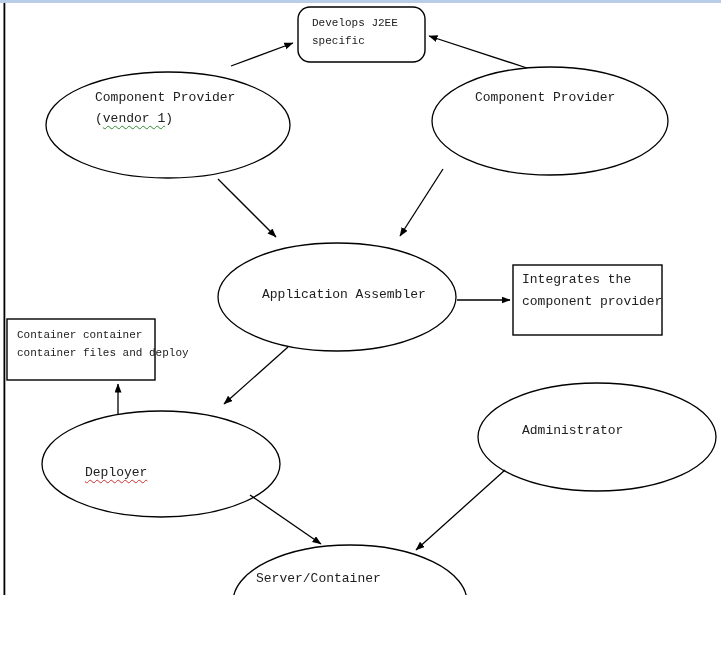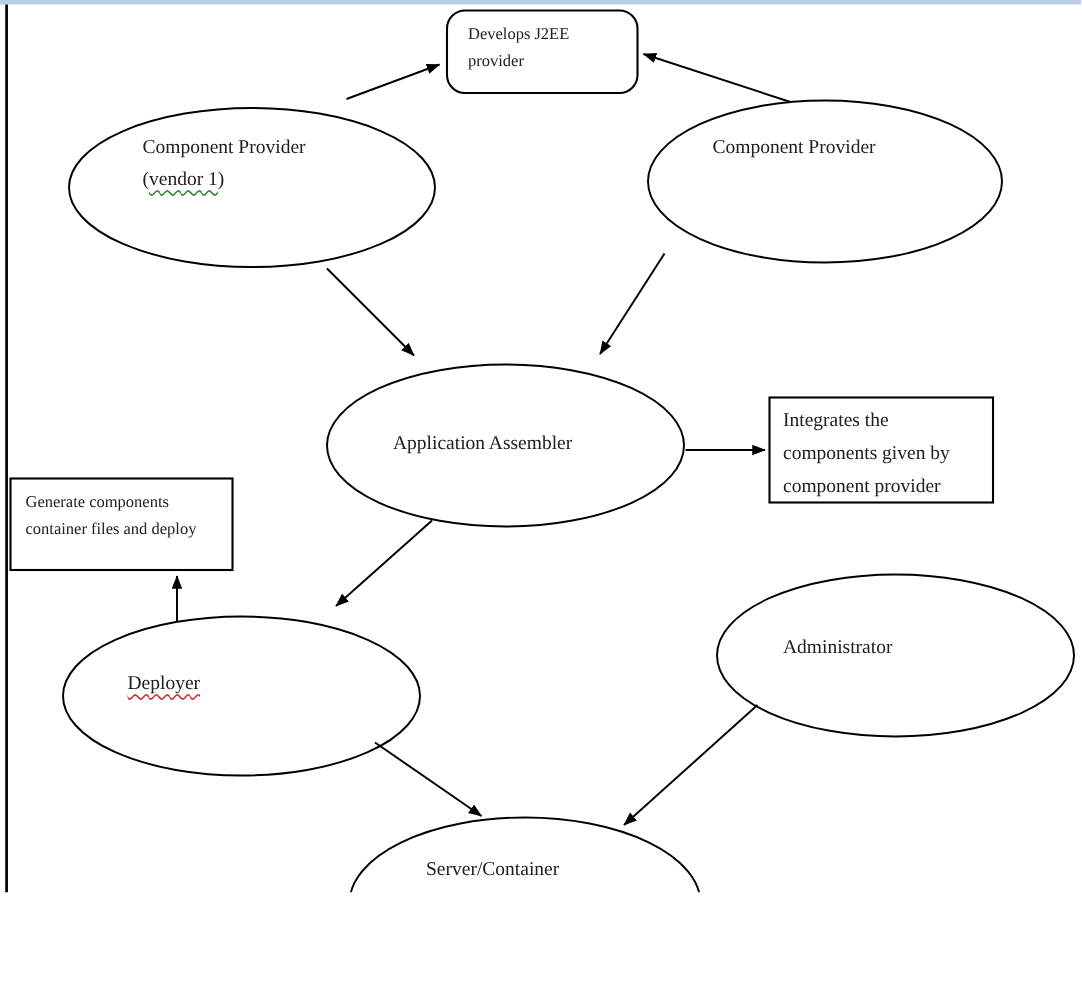--- a/index.html
+++ b/index.html
@@ -1,18 +1,18 @@
 <!DOCTYPE html>
 <html><head>
 <meta charset="utf-8">
 <style>
   html,body{margin:0;padding:0;background:#fff;}
   .stage{
     position:relative;width:721px;height:595px;background:#ffffff;
-    font-family:Liberation Serif, serif;color:#202020;overflow:hidden;
+    font-family:Liberation Mono, monospace;color:#202020;overflow:hidden;
   }
   .stage svg{position:absolute;left:0;top:0;}
   .label{position:absolute;white-space:nowrap;color:#202020;}
   .lbl-13{font-size:13px;line-height:21px;}
   .lbl-12{font-size:13px;line-height:22px;}
   .lbl-11{font-size:11px;line-height:18px;}
   .wavy-green{
     text-decoration-line:underline;text-decoration-style:wavy;
     text-decoration-color:#2e8b2e;text-decoration-thickness:1px;text-underline-offset:3px;text-align:right;
   }
@@ -53,52 +53,51 @@
     <line x1="443" y1="169" x2="400" y2="236" stroke="#000" stroke-width="1.3" marker-end="url(#arrow)"></line>
     <line x1="457" y1="300" x2="510" y2="300" stroke="#000" stroke-width="1.3" marker-end="url(#arrow)"></line>
     <line x1="288" y1="347" x2="224" y2="404" stroke="#000" stroke-width="1.3" marker-end="url(#arrow)"></line>
     <line x1="118" y1="414" x2="118" y2="384" stroke="#000" stroke-width="1.3" marker-end="url(#arrow)"></line>
     <line x1="250" y1="495" x2="321" y2="544" stroke="#000" stroke-width="1.3" marker-end="url(#arrow)"></line>
     <line x1="505" y1="470" x2="416" y2="550" stroke="#000" stroke-width="1.3" marker-end="url(#arrow)"></line>
   </svg>
 
   <div class="label lbl-11" style="left:312px;top:14px;">
     <div>Develops J2EE</div>
-    <div>provider</div>
+    <div>specific</div>
   </div>
 
   <div class="label lbl-13" style="left:95px;top:87px;">
     <div>Component Provider</div>
     <div><span>(</span><span class="wavy-green">vendor 1</span><span>)</span></div>
   </div>
 
   <div class="label lbl-13" style="left:475px;top:87px;">
     <div>Component Provider</div>
   </div>
 
   <div class="label lbl-13" style="left:262px;top:284px;">
     <div>Application Assembler</div>
   </div>
 
   <div class="label lbl-12" style="left:522px;top:269px;">
     <div>Integrates the</div>
-    <div>components given by</div>
     <div>component provider</div>
   </div>
 
   <div class="label lbl-11" style="left:17px;top:326px;">
-    <div>Generate components</div>
+    <div>Container container</div>
     <div>container files and deploy</div>
   </div>
 
-  <div class="label lbl-13" style="left:85px;top:444px;">
+  <div class="label lbl-13" style="left:85px;top:462px;">
     <span class="wavy-red">Deployer</span>
   </div>
 
   <div class="label lbl-13" style="left:522px;top:420px;">
     <div>Administrator</div>
   </div>
 
-  <div class="label lbl-13" style="left:284px;top:568px;line-height:22px;">
+  <div class="label lbl-13" style="left:256px;top:568px;line-height:22px;">
     <div>Server/Container</div>
   </div>
 
 </div>
 
 </body></html>

